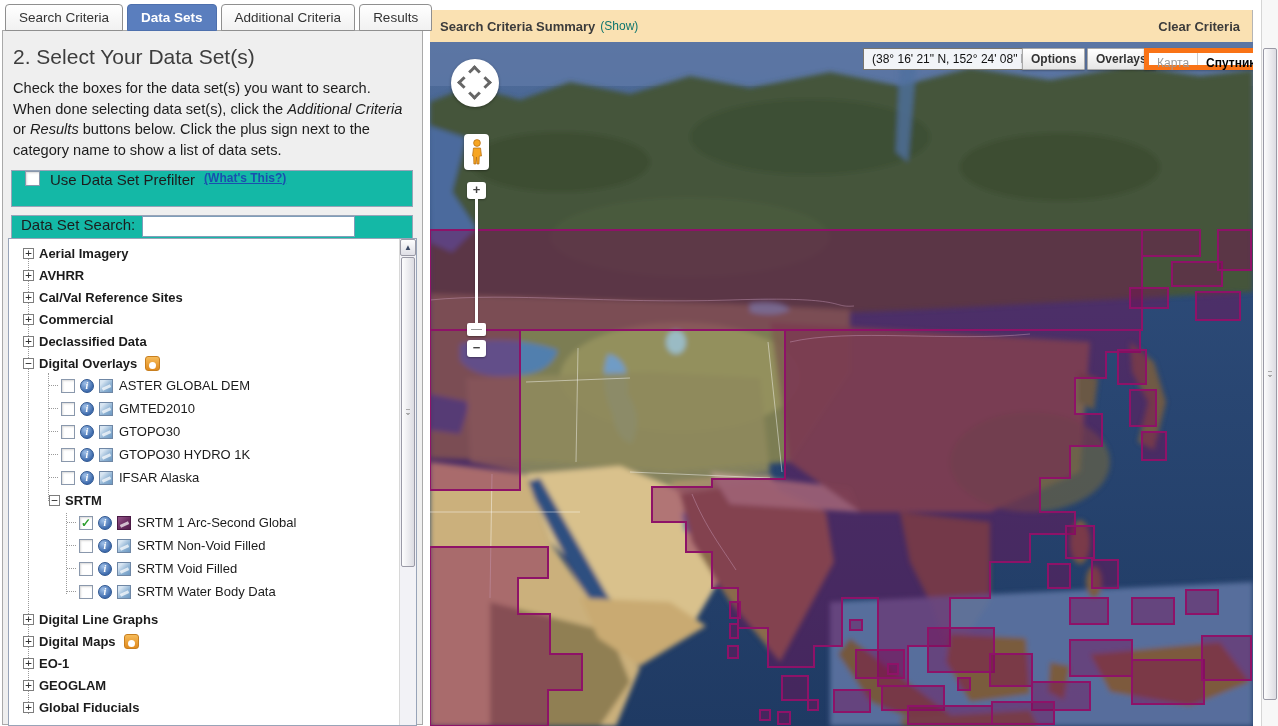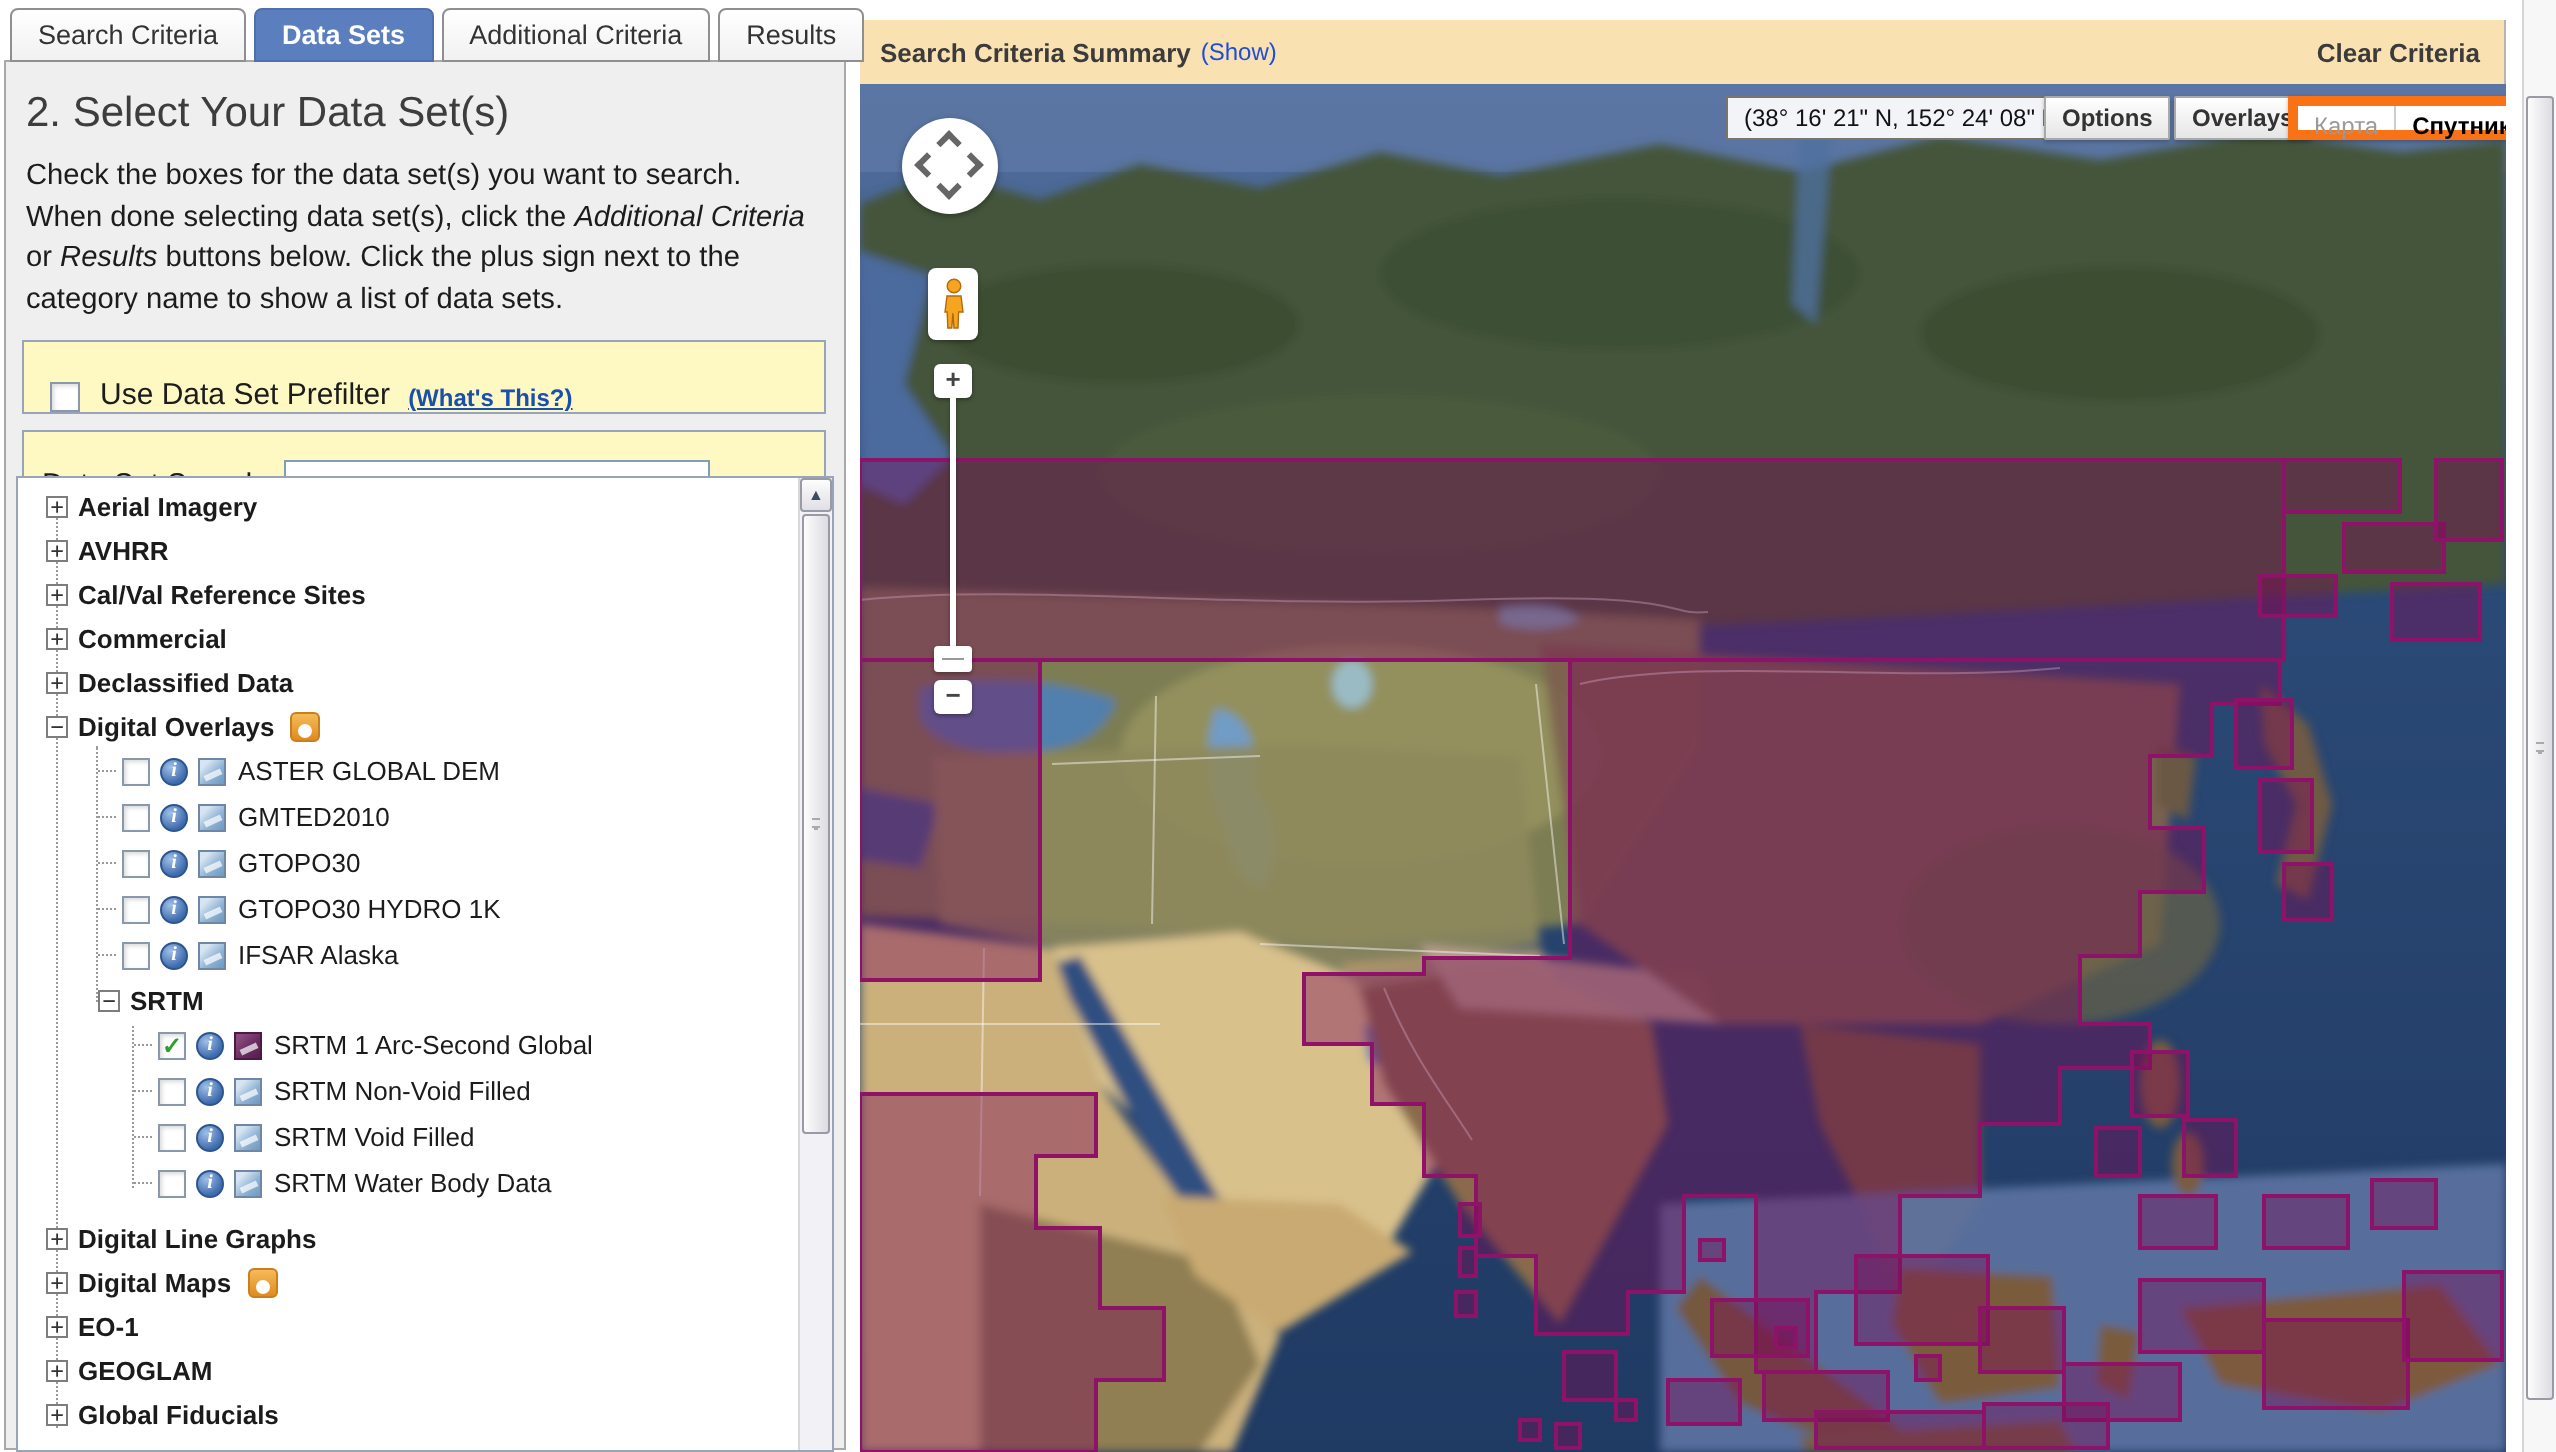--- a/index.html
+++ b/index.html
@@ -14,22 +14,22 @@
     border-radius:4px 4px 0 0; cursor:default; white-space:nowrap; }
   .tab.active { background:#5a7ebe; border-color:#4e70ad; color:#fff; font-weight:bold; }
 
   .side-panel { position:absolute; left:2px; top:30px; width:421px; height:695px;
     background:#efefef; border:1px solid #a9a9a9; }
   .panel-inner { padding:14px 9px 0 8px; }
   .panel-inner h2 { font-size:21px; font-weight:400; color:#3d3d3d; margin:0 0 9px 2px; }
   .instructions { font-size:14.6px; line-height:20.5px; color:#1c1c1c; margin:0 2px 10px 2px; }
   .instructions i { font-style:italic; }
 
-  .white-box { background:#fef9c3; border:1px solid #98a4b8; margin:0 0 8px 0;
-    display:flex; align-items:flex-end; }
+  .white-box { background:#14b8a6; border:1px solid #98a4b8; margin:0 0 8px 0;
+    display:flex; align-items:flex-start; }
   .prefilter-box { height:37px; padding-left:13px; }
   .cbx { width:15px; height:15px; background:#fff; border:1px solid #8a98ac;
     box-shadow:inset 1px 1px 2px rgba(0,0,0,.15); display:inline-flex;
     align-items:center; justify-content:center; flex:0 0 auto; }
   .prefilter-box .lbl { font-size:15px; color:#1c1c1c; margin-left:10px; }
   .whats-this { font-size:12px; font-weight:bold; color:#1a4fae; text-decoration:underline; margin-left:9px; }
   .search-box { height:37px; padding-left:9px; }
   .search-box .lbl { font-size:15px; color:#1c1c1c; }
   .search-box input { width:213px; height:21px; border:1px solid #7f9db9; margin-left:7px;
     font-size:13px; padding:0 3px; font-family:"Liberation Sans",sans-serif; }
@@ -75,21 +75,21 @@
   .grip { position:absolute; left:4px; right:4px; top:50%; height:5px; margin-top:-3px;
     border-top:1px solid #aaa; border-bottom:1px solid #aaa; box-shadow:0 2px 0 -1px #aaa; }
   .tree-sb .sb-thumb { top:18px; height:310px; }
 
   
   .map-section { position:absolute; left:430px; top:10px; width:823px; height:532px;
     border-right:1px solid #b5b5b5; }
   .summary-bar { height:32px; background:#fae1b2; display:flex; align-items:center;
     padding:0 12px 0 10px; }
   .summary-bar .title { font-size:13px; font-weight:bold; color:#3b3b3b; }
-  .summary-bar .toggle { font-size:12px; color:#1d4ed8; margin-left:5px; }
+  .summary-bar .toggle { font-size:12px; color:#0f766e; margin-left:5px; }
   .summary-bar .clear { margin-left:auto; font-size:13px; font-weight:bold; color:#3b3b3b; }
 
   .map-viewport { position:relative; width:823px; height:684px; overflow:hidden; background:#2e4e7e; }
   .map-viewport svg { display:block; }
 
   
   .coord-box { position:absolute; left:433px; top:6px; height:22px; line-height:20px;
     background:rgba(255,255,255,.92); border:1px solid #79756d; padding:0 8px;
     font-size:12px; color:#111; white-space:nowrap; }
   .gbtn { position:absolute; top:6px; height:22px; line-height:20px; padding:0 8px;

